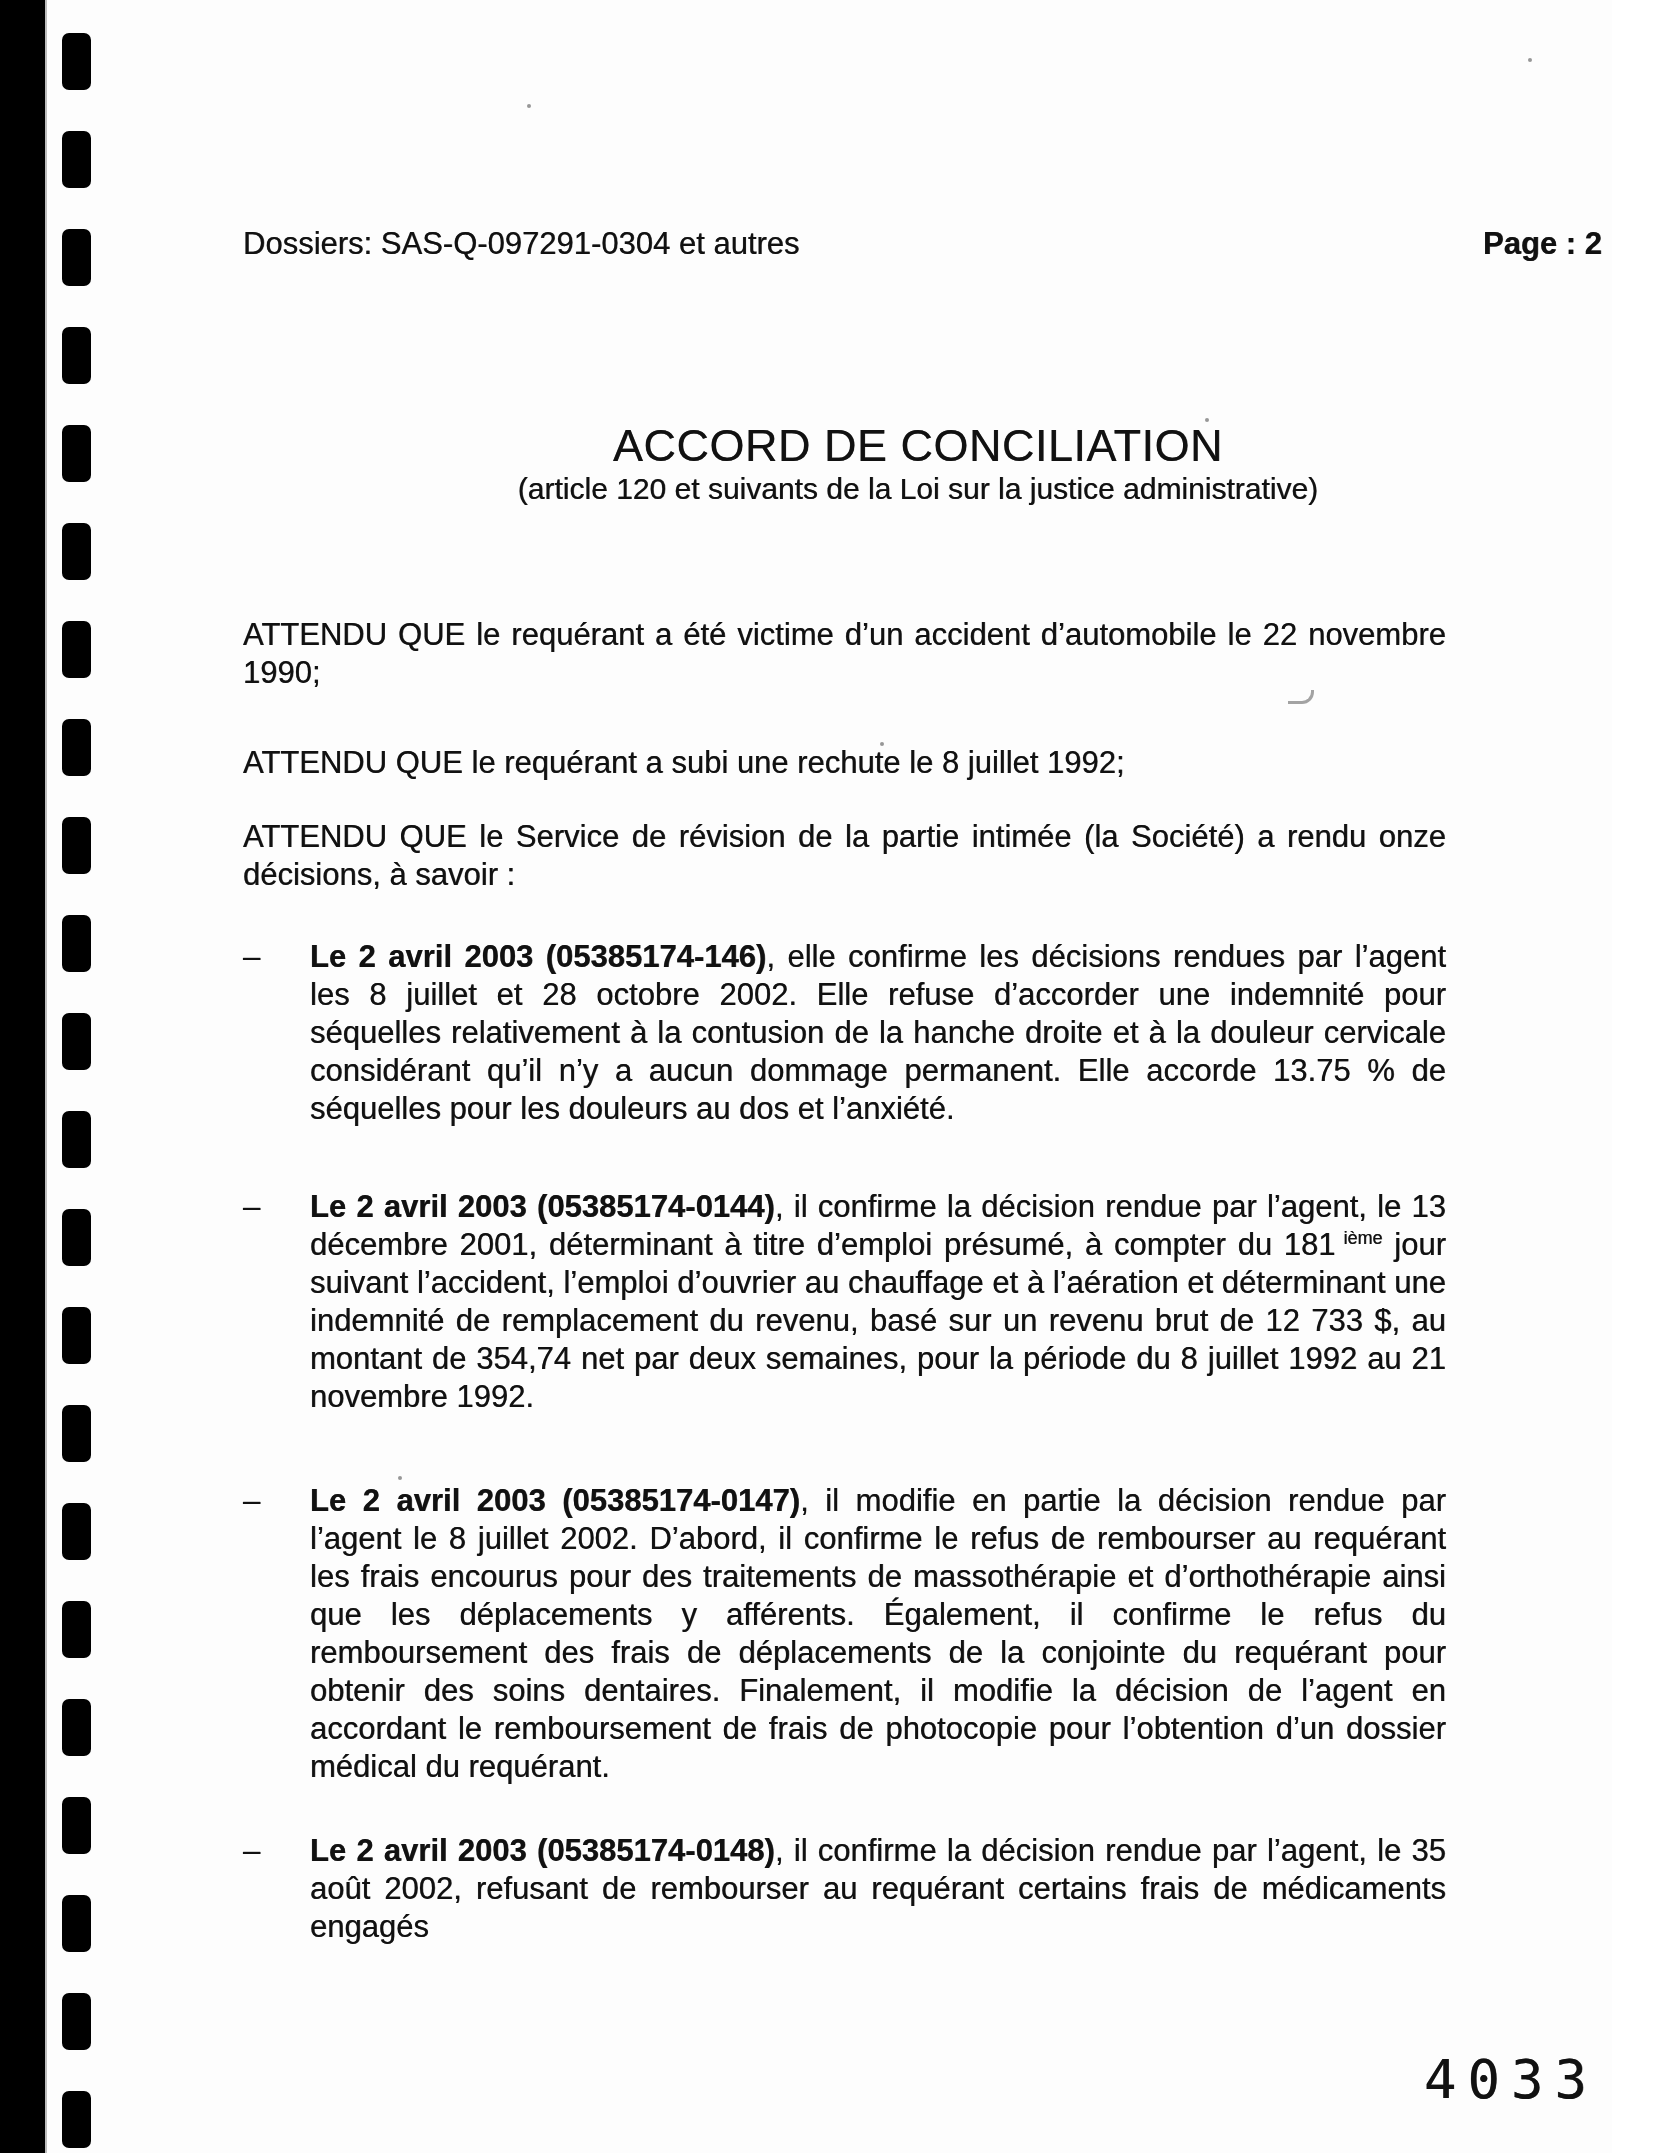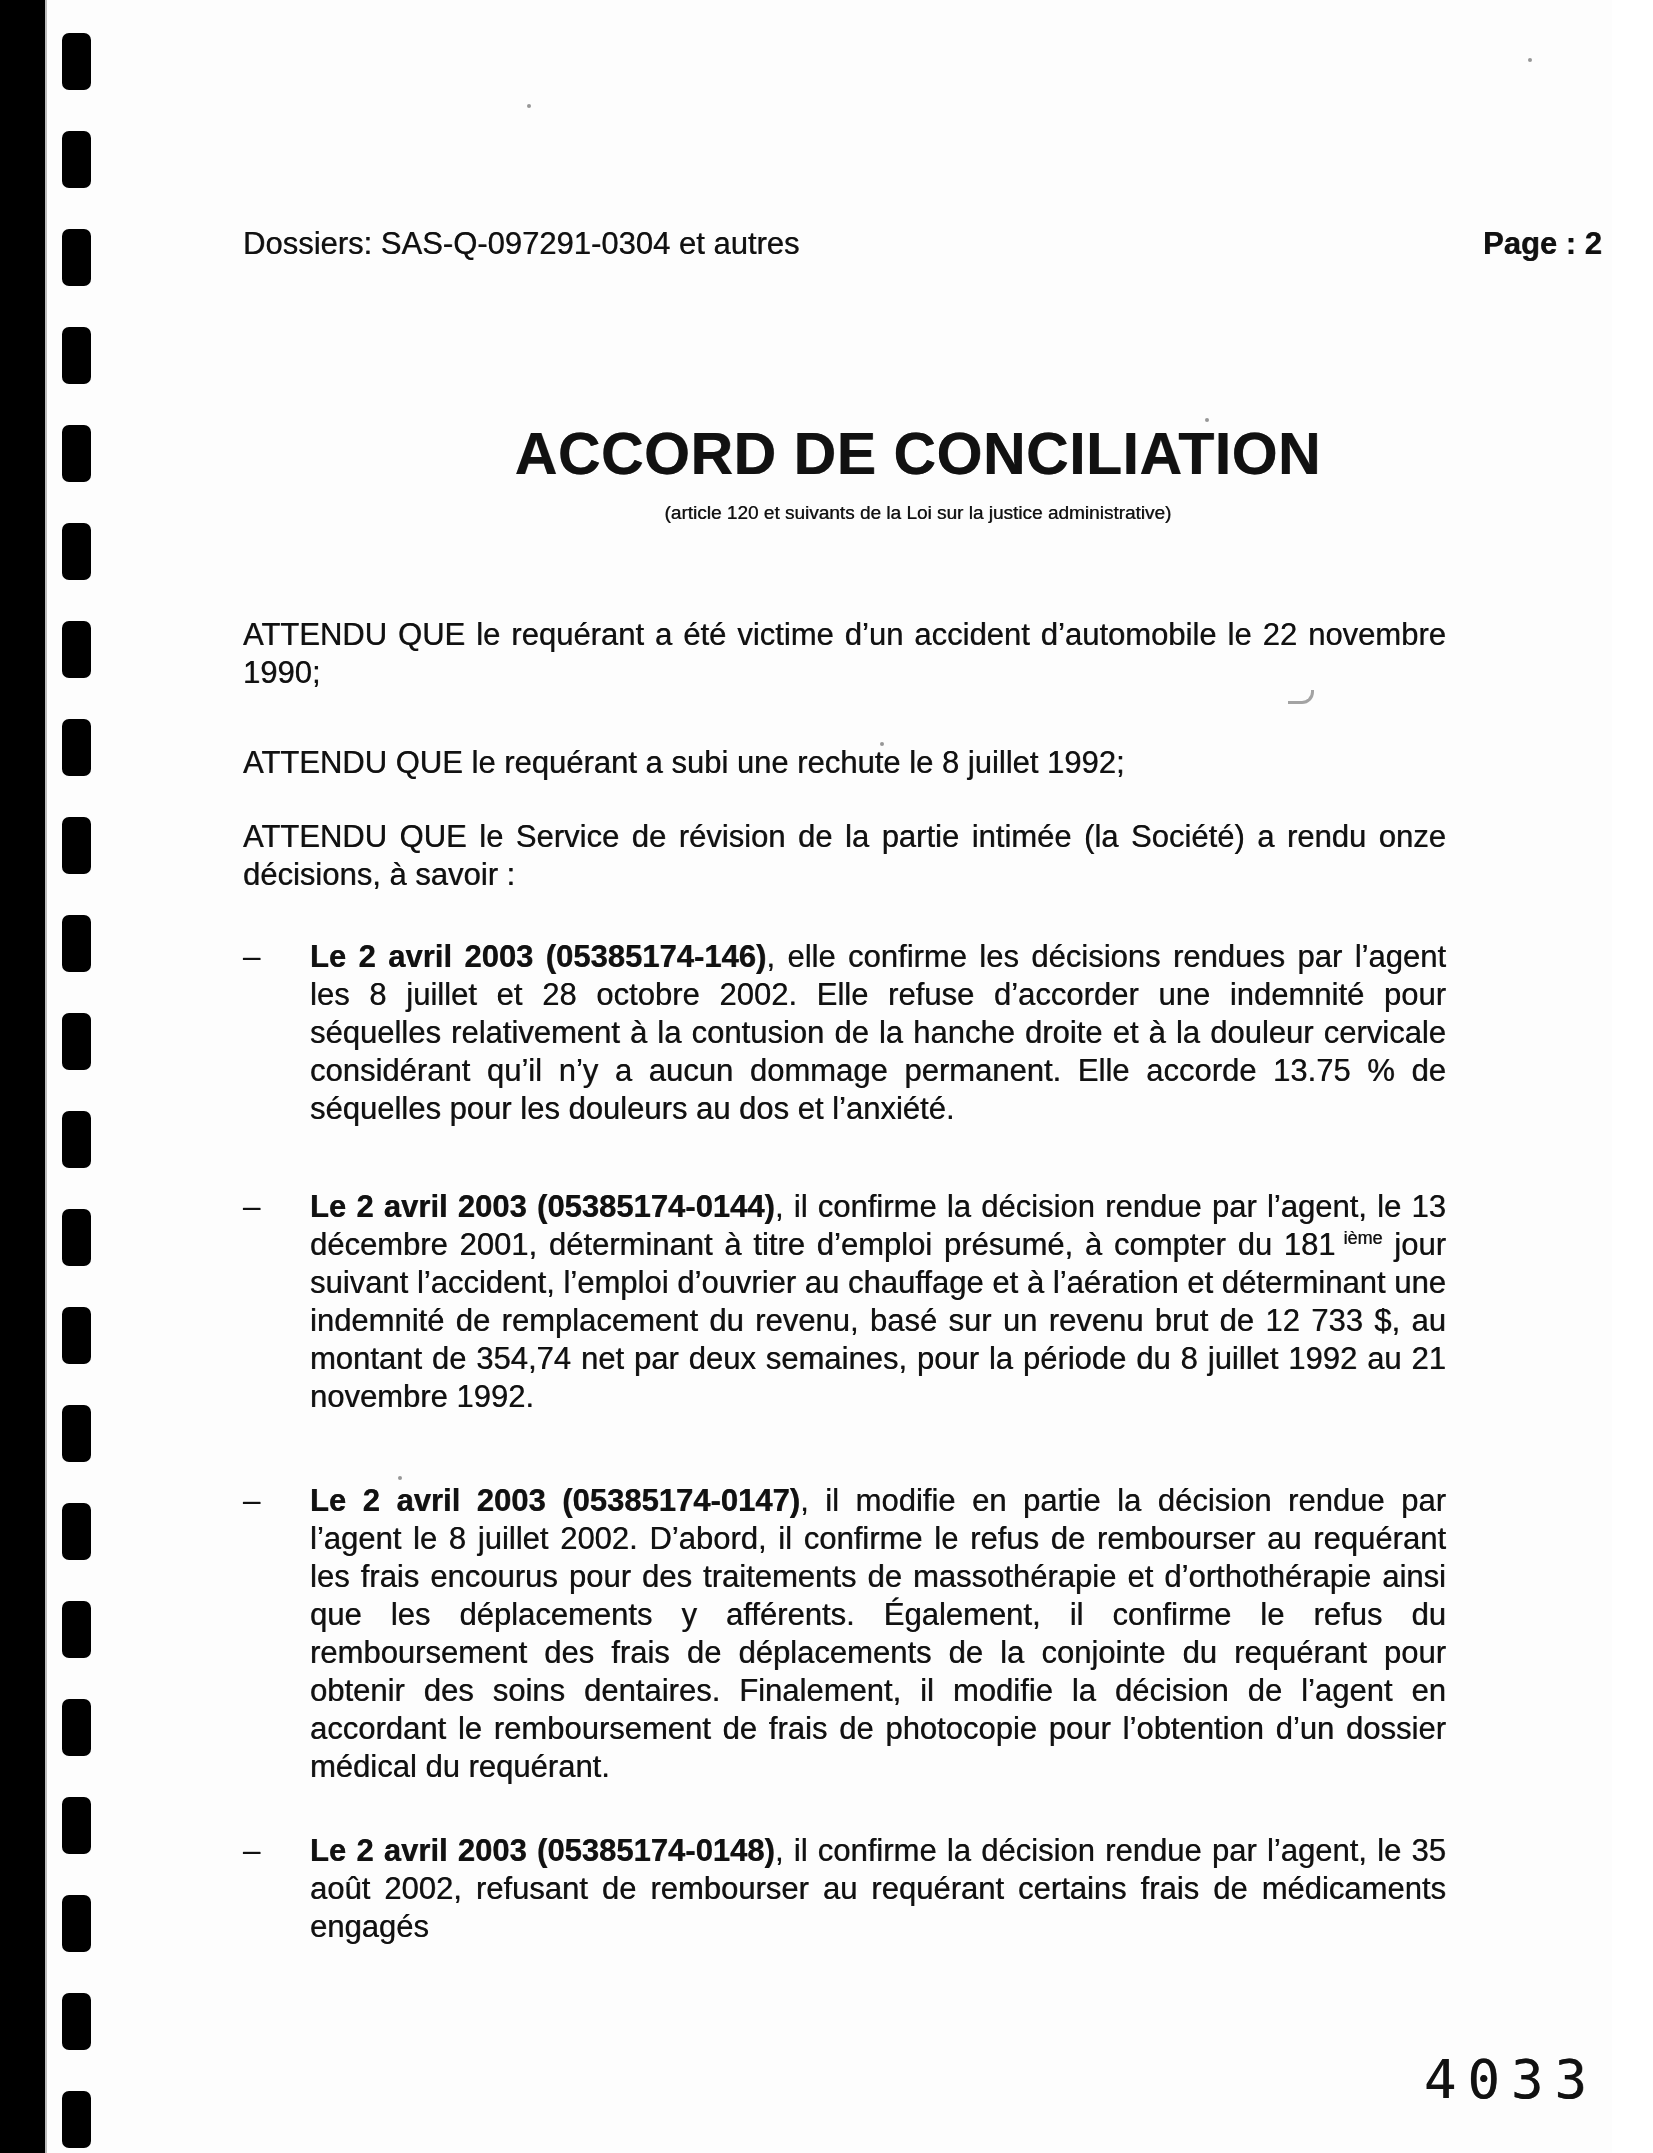--- a/index.html
+++ b/index.html
@@ -56,27 +56,26 @@
   .page-label { font-weight: 700; }
 
   
   .title-block {
     position: absolute;
     left: 243px; top: 420px;
     width: 1350px;
     text-align: center;
   }
   .doc-title {
-    font-size: 59px;
-    font-weight: 700;
+    font-size: 45px;
+    font-weight: 400;
     letter-spacing: 0.5px;
   }
   .doc-subtitle {
-    margin-top: 14px;
-    font-size: 19px;
+    font-size: 30px;
   }
 
   
   .content {
     position: absolute;
     left: 243px; top: 616px;
     width: 1203px;
     font-size: 31px;
     line-height: 38px;
   }

